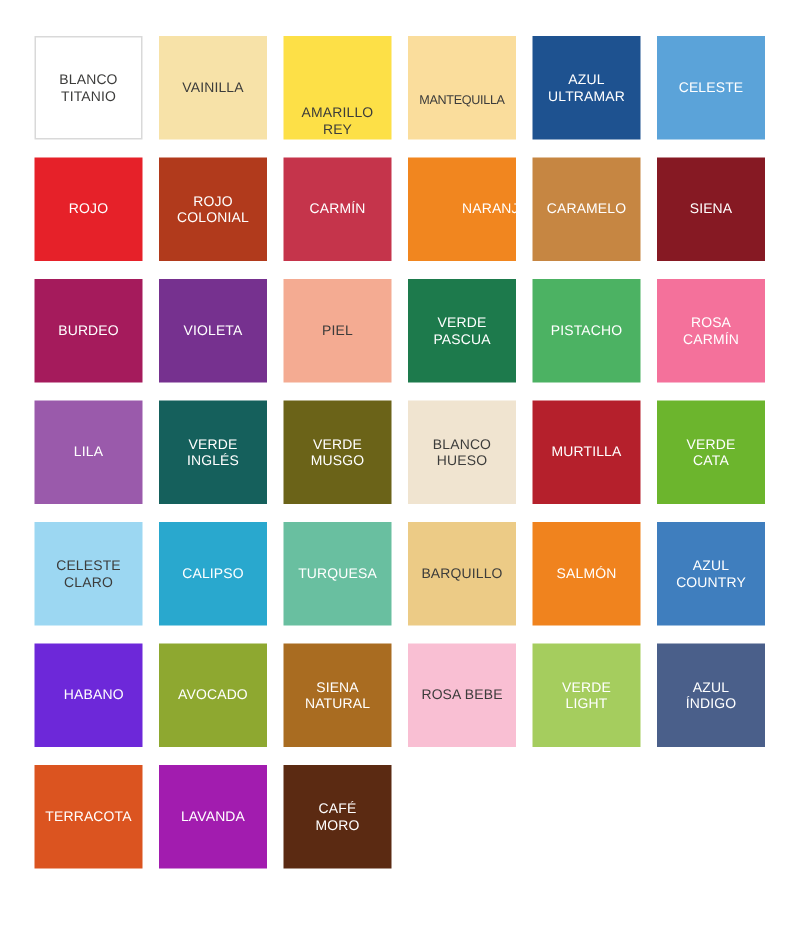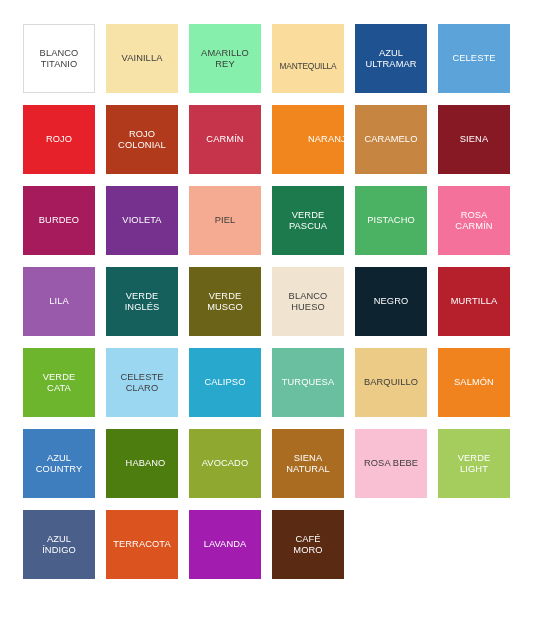--- a/index.html
+++ b/index.html
@@ -68,21 +68,21 @@
 
 <div id="palette-page">
   <div id="swatch-grid">
       <div class="swatch bordered" style="background: rgb(255, 255, 255);">
         <span class="swatch-label" style="color: rgb(60, 60, 59);">BLANCO
 TITANIO</span>
       </div>
       <div class="swatch" style="background: rgb(247, 226, 168);">
         <span class="swatch-label" style="color: rgb(60, 60, 59);">VAINILLA</span>
       </div>
-      <div class="swatch" style="background: #86efac;">
+      <div class="swatch" style="background: #fde047; align-items: flex-end;">
         <span class="swatch-label" style="color: rgb(60, 60, 59);">AMARILLO
 REY</span>
       </div>
       <div class="swatch long" style="background: rgb(250, 221, 156);">
         <span class="swatch-label" style="color: rgb(60, 60, 59); margin-top: 16px;">MANTEQUILLA</span>
       </div>
       <div class="swatch" style="background: rgb(30, 82, 144);">
         <span class="swatch-label" style="color: rgb(255, 255, 255);">AZUL
 ULTRAMAR</span>
       </div>
@@ -136,23 +136,20 @@
 INGLÉS</span>
       </div>
       <div class="swatch" style="background: rgb(107, 99, 24);">
         <span class="swatch-label" style="color: rgb(255, 255, 255);">VERDE
 MUSGO</span>
       </div>
       <div class="swatch" style="background: rgb(240, 228, 208);">
         <span class="swatch-label" style="color: rgb(60, 60, 59);">BLANCO
 HUESO</span>
       </div>
-      <div class="swatch" style="background: rgb(13, 36, 48);">
-        <span class="swatch-label" style="color: rgb(255, 255, 255);">NEGRO</span>
-      </div>
       <div class="swatch" style="background: rgb(181, 32, 44);">
         <span class="swatch-label" style="color: rgb(255, 255, 255);">MURTILLA</span>
       </div>
       <div class="swatch" style="background: rgb(108, 181, 45);">
         <span class="swatch-label" style="color: rgb(255, 255, 255);">VERDE
 CATA</span>
       </div>
       <div class="swatch" style="background: rgb(156, 215, 242);">
         <span class="swatch-label" style="color: rgb(60, 60, 59);">CELESTE
 CLARO</span>
@@ -166,21 +163,21 @@
       <div class="swatch" style="background: rgb(236, 203, 134);">
         <span class="swatch-label" style="color: rgb(60, 60, 59);">BARQUILLO</span>
       </div>
       <div class="swatch" style="background: rgb(240, 131, 30);">
         <span class="swatch-label" style="color: rgb(255, 255, 255);">SALMÓN</span>
       </div>
       <div class="swatch" style="background: rgb(63, 126, 190);">
         <span class="swatch-label" style="color: rgb(255, 255, 255);">AZUL
 COUNTRY</span>
       </div>
-      <div class="swatch" style="background: #4d7c0f; padding-left: 10px;">
+      <div class="swatch" style="background: #6d28d9; padding-left: 10px;">
         <span class="swatch-label" style="color: rgb(255, 255, 255);">HABANO</span>
       </div>
       <div class="swatch" style="background: rgb(142, 168, 48);">
         <span class="swatch-label" style="color: rgb(255, 255, 255);">AVOCADO</span>
       </div>
       <div class="swatch" style="background: rgb(169, 108, 33);">
         <span class="swatch-label" style="color: rgb(255, 255, 255);">SIENA
 NATURAL</span>
       </div>
       <div class="swatch" style="background: rgb(249, 191, 211);">

